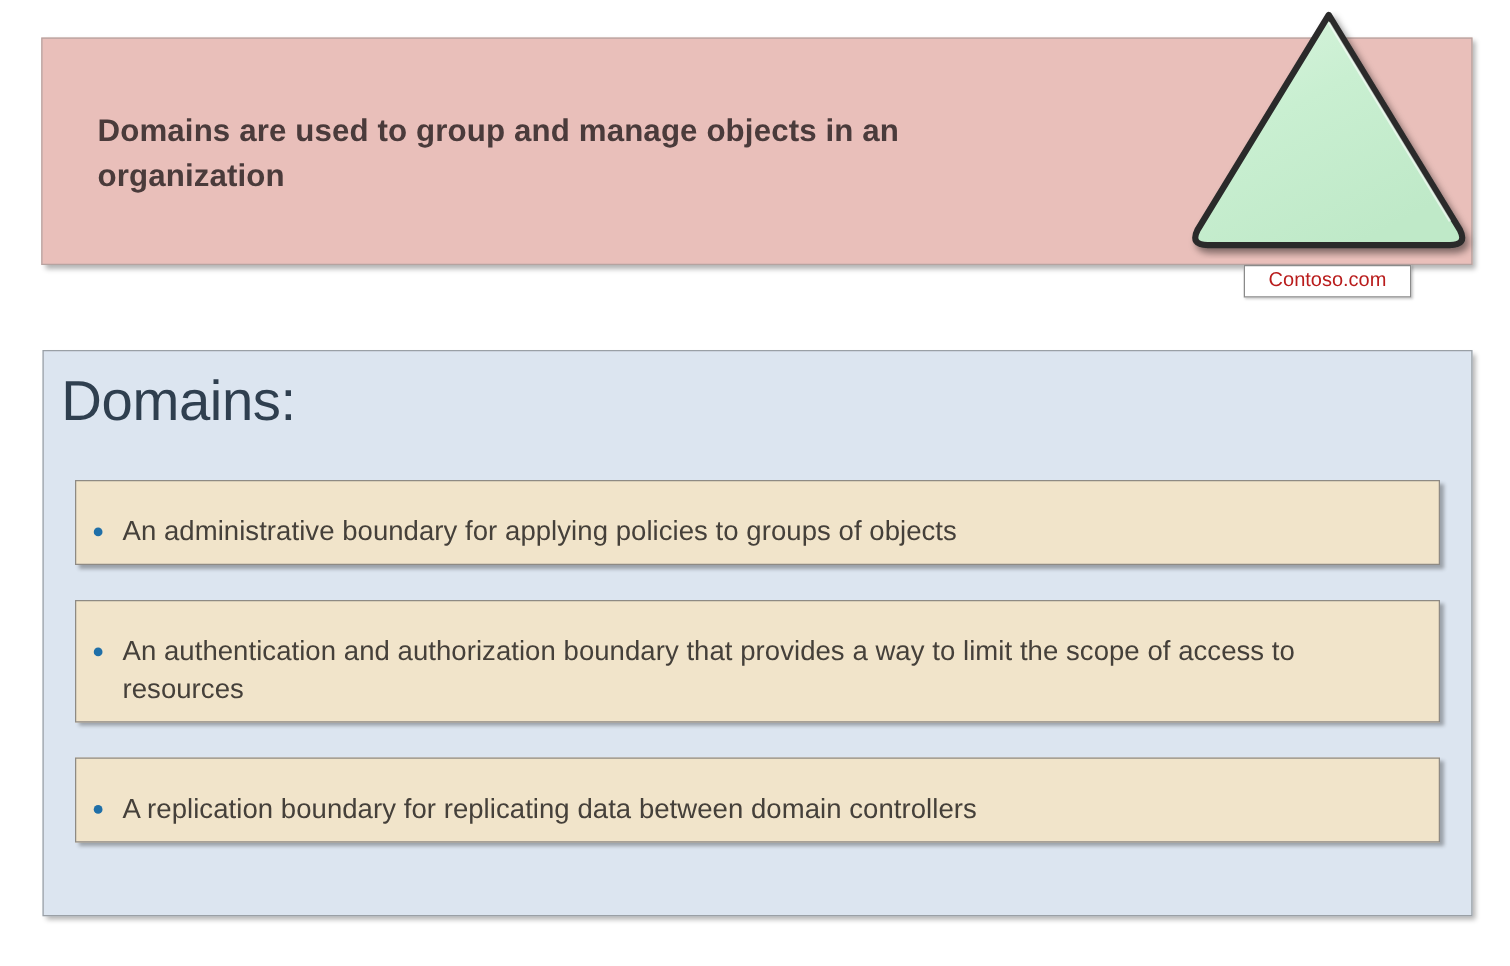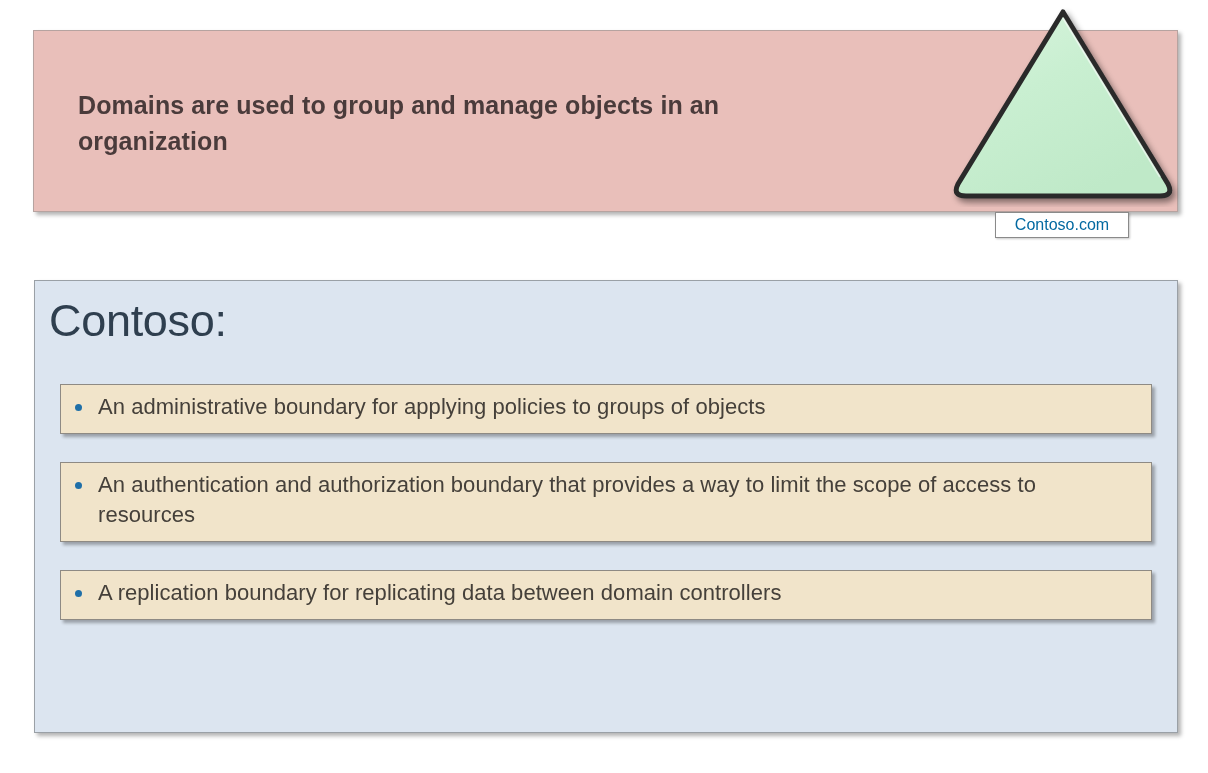--- a/index.html
+++ b/index.html
@@ -56,21 +56,21 @@
   .domain-label {
     position: absolute;
     left: 995px;
     top: 212px;
     width: 134px;
     height: 26px;
     background: #ffffff;
     border: 1px solid #8a8a8a;
     box-sizing: border-box;
     font-size: 16px;
-    color: #0369a1;
+    color: #b91c1c;
     display: flex;
     align-items: center;
     justify-content: center;
     box-shadow: 1px 1px 2px rgba(0,0,0,0.22);
   }
 
   
   .panel {
     position: absolute;
     left: 34px;
@@ -98,21 +98,21 @@
     left: 25px;
     top: 103px;
     width: 1092px;
   }
   .bullet-box {
     position: relative;
     background: #f1e4ca;
     border: 1px solid #8e8a84;
     box-sizing: border-box;
     box-shadow: 3px 3px 3px rgba(0,0,0,0.30);
-    padding: 7px 14px 11px 14px;
+    padding: 25px 14px 11px 14px;
     margin-bottom: 28px;
     display: flex;
     align-items: flex-start;
   }
   .bullet-box:last-child { margin-bottom: 0; }
   .bullet-dot {
     flex: 0 0 auto;
     width: 7px;
     height: 7px;
     border-radius: 50%;
@@ -155,21 +155,21 @@
     <path d="M 119 16
              L 216 175" fill="none" stroke="#ffffff" stroke-width="2" stroke-opacity="0.55"></path>
   </svg>
 </div>
 
 <div class="domain-label">
   <span>Contoso.com</span>
 </div>
 
 <div class="panel">
-  <div class="panel-title">Contoso:</div>
+  <div class="panel-title">Domains:</div>
 
   <div class="bullet-list">
 
     <div class="bullet-box">
       <span class="bullet-dot"></span>
       <span class="bullet-text">An administrative boundary for applying policies to groups of objects</span>
     </div>
 
     <div class="bullet-box">
       <span class="bullet-dot"></span>

